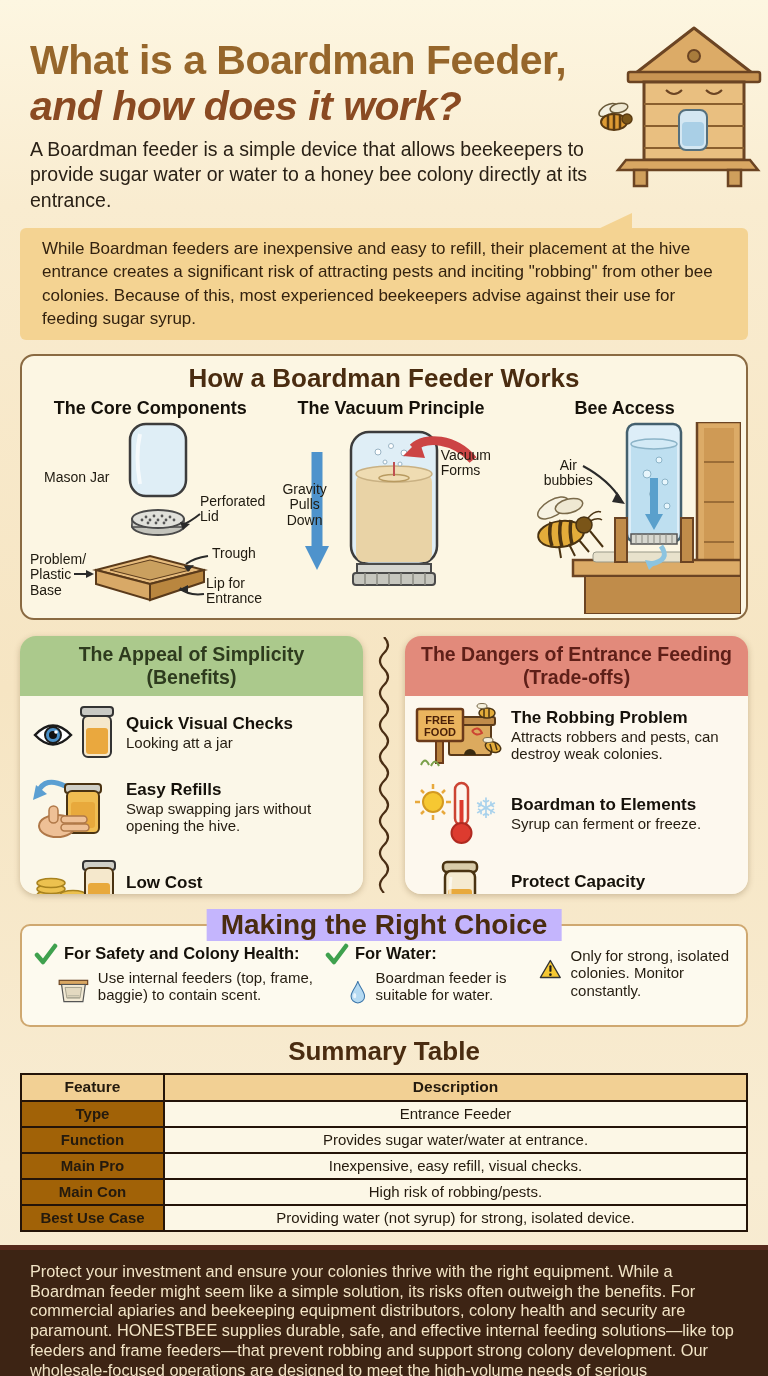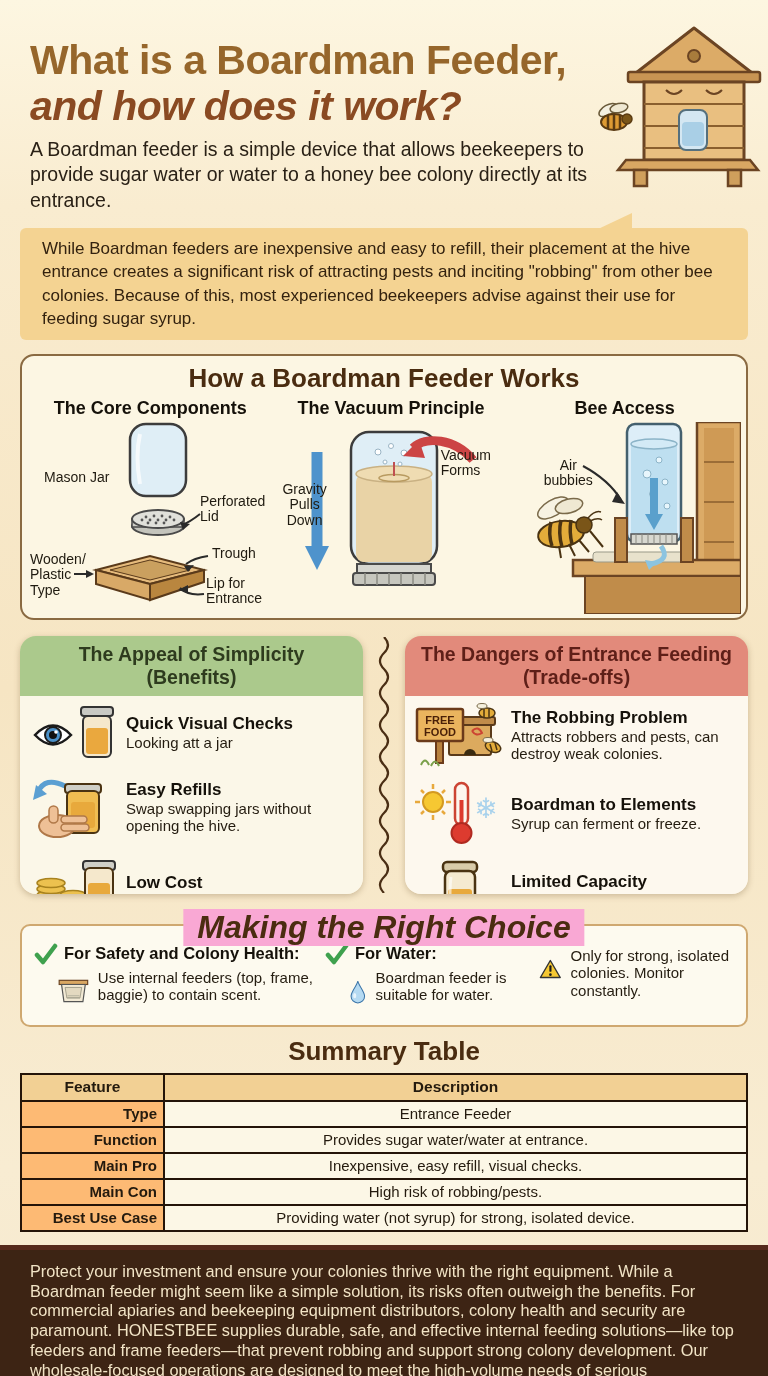--- a/index.html
+++ b/index.html
@@ -41,34 +41,34 @@
   .benefit .panel-body { background:#fbf7e8; flex:1; }
   .danger  .panel-body { background:#fdf8ee; flex:1; }
   .pc-item { display:flex; align-items:center; gap:8px; padding:7px 10px 6px 10px; }
   .pc-icon { width:88px; flex:0 0 88px; display:flex; justify-content:center; }
   .pc-title { font-size:17px; font-weight:bold; color:#15110a; }
   .pc-desc { font-size:15px; line-height:1.15; color:#241c10; }
   .divider { width:42px; display:flex; align-items:center; justify-content:center; }
   
   .choice { position:relative; margin:30px 20px 0 20px; background:#fdfaef; border:2px solid #cfa870; border-radius:10px;
     padding:17px 10px 10px 12px; }
-  .choice-title { position:absolute; top:-17px; left:50%; transform:translateX(-50%); background:#f9a8d4;
-    padding:0 14px; font-size:32px; font-weight:bold; color:#4a2c10; white-space:nowrap;font-style:italic; }
+  .choice-title { position:absolute; top:-17px; left:50%; transform:translateX(-50%); background:#c4b5fd;
+    padding:0 14px; font-size:28px; font-weight:bold; color:#4a2c10; white-space:nowrap; }
   .choice-grid { display:flex; }
   .ccol { display:flex; flex-direction:column; }
   .ccol.a { width:300px; } .ccol.b { width:196px; } .ccol.c { width:228px; }
   .chead { display:flex; align-items:center; gap:6px; font-size:16.5px; font-weight:bold; color:#15110a; }
   .cbody { display:flex; gap:9px; margin-top:4px; padding-left:24px; align-items:flex-start; }
   .cdesc { font-size:15px; line-height:1.18; color:#241c10; }
   
   .summary-title { text-align:center; font-size:26px; font-weight:bold; color:#4a2c10; margin-top:9px; }
   table { border-collapse:collapse; margin:6px 20px 0 20px; width:728px; }
   th,td { border:2px solid #241408; text-align:center; padding:3.5px 6px; font-size:15px; }
   th { background:#f2d094; font-size:15.5px; }
-  td.feat { background:#fdba74; font-weight:bold; width:143px;text-align:right; }
+  td.feat { background:#a16207; font-weight:bold; width:143px; }
   td.desc { background:#fcf7e6; }
   
   .footer { flex:1; margin-top:13px; background:#3d2414; border-top:5px solid #55291b;
     color:#f2e4c6; padding:12px 30px 0 30px; position:relative; }
   .footer p { font-size:16.3px; line-height:1.22; font-weight:400; }
 </style>
 </head>
 <body>
 
 <div class="top">
@@ -145,21 +145,21 @@
           <g fill="#2a2a2a">
             <polygon points="152,100 162,102 155,108"></polygon>
             <polygon points="156,144 166,143 160,150"></polygon>
             <polygon points="150,168 160,163 160,171"></polygon>
             <polygon points="66,152 58,148 58,156"></polygon>
           </g>
         </svg>
         <div class="dlbl" style="left:16px;top:48px;">Mason Jar</div>
         <div class="dlbl" style="left:172px;top:72px;width:74px;">Perforated Lid</div>
         <div class="dlbl" style="left:184px;top:124px;">Trough</div>
-        <div class="dlbl" style="left:2px;top:130px;width:58px;">Wooden/ Plastic Type</div>
+        <div class="dlbl" style="left:2px;top:130px;width:58px;">Problem/ Plastic Base</div>
         <div class="dlbl" style="left:178px;top:154px;width:66px;">Lip for Entrance</div>
       </div>
     </div>
 
     <div class="dcol c2">
       <div class="dhead">The Vacuum Principle</div>
       <div class="dwrap">
         <svg width="238" height="192" viewBox="0 0 238 192">
           <line x1="44" y1="30" x2="44" y2="128" stroke="#4e93cc" stroke-width="11"></line>
           <polygon points="32,124 56,124 44,148" fill="#4e93cc"></polygon>
@@ -369,21 +369,21 @@
       <div class="pc-item">
         <div class="pc-icon">
           <svg width="88" height="62" viewBox="0 0 88 62">
             <rect x="28" y="3" width="34" height="10" rx="4" fill="#d9cba9" stroke="#4a3312" stroke-width="2.5"></rect>
             <rect x="30" y="12" width="30" height="46" rx="6" fill="#f5ead0" stroke="#4a3312" stroke-width="2.5"></rect>
             <rect x="33" y="30" width="24" height="24" rx="3" fill="#e8a93c"></rect>
             <path d="M36 18 q-2 14 0 32" stroke="#ffffff" stroke-width="3" fill="none" opacity=".6"></path>
           </svg>
         </div>
         <div>
-          <div class="pc-title">Limited Capacity</div>
+          <div class="pc-title">Protect Capacity</div>
           <div class="pc-desc">Requires frequent refilling.</div>
         </div>
       </div>
     </div>
   </div>
 </div>
 
 <div class="choice">
   <div class="choice-title">Making the Right Choice</div>
   <div class="choice-grid">

